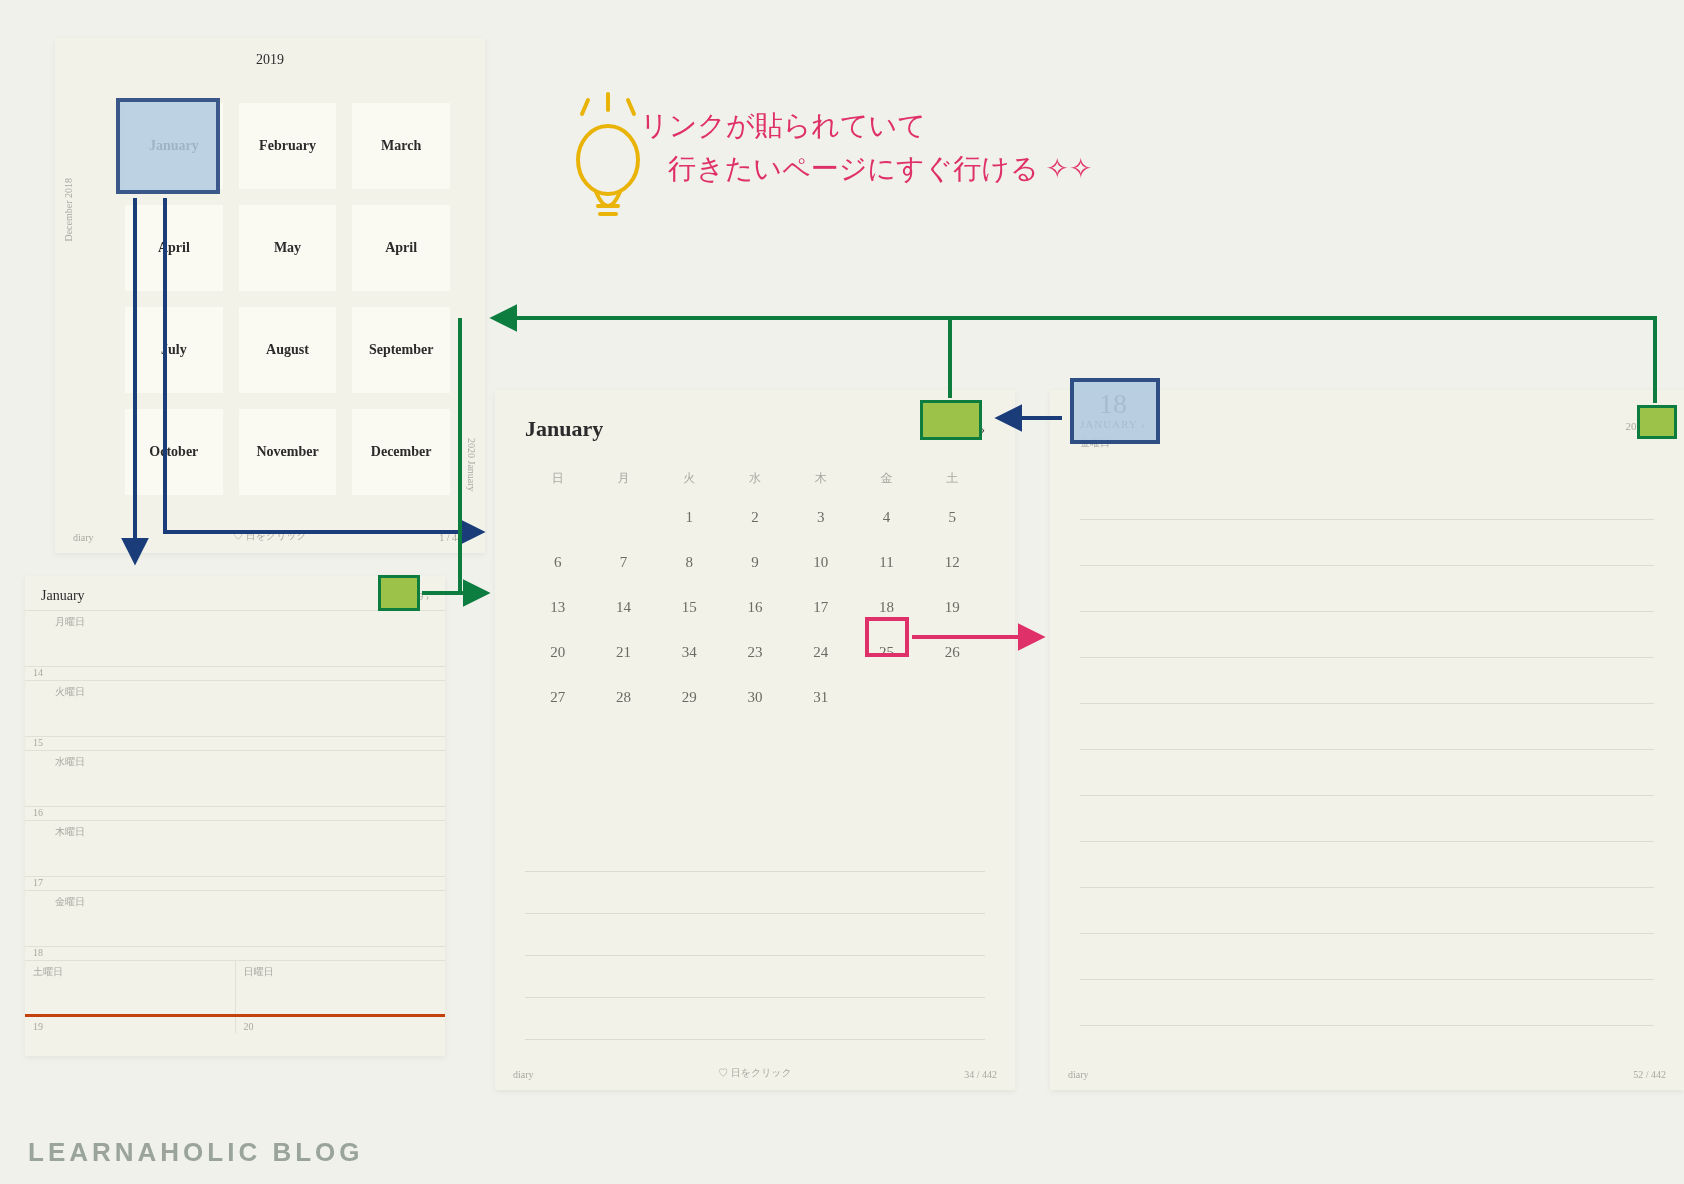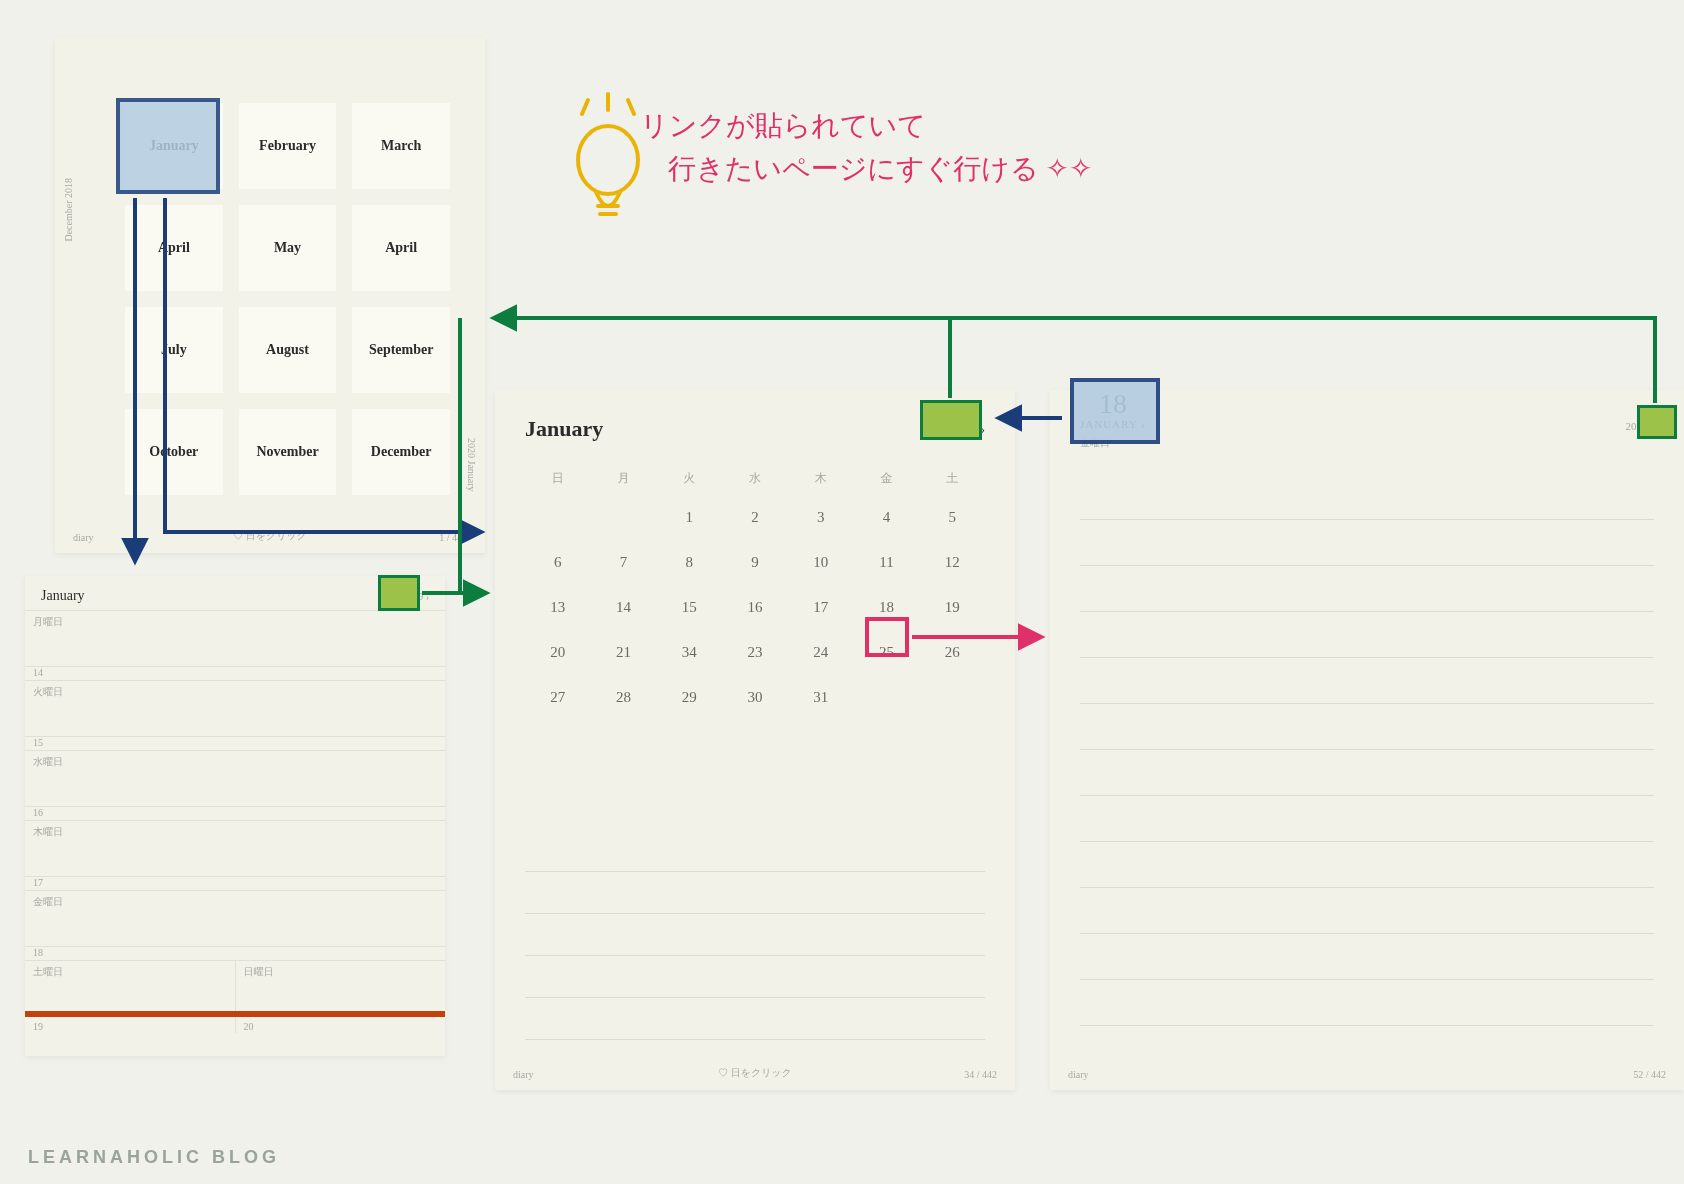--- a/index.html
+++ b/index.html
@@ -68,24 +68,25 @@
   #weekly-pane .wk-head{
     display:flex;justify-content:space-between;align-items:center;
     padding:12px 16px 6px;font-size:14px;
     border-bottom:1px solid #e1e0d5;
   }
   .wk-head .yearlink{font-size:10px;color:var(--muted);}
   .wk-row{
     border-bottom:1px solid #e1e0d5;
     display:flex;font-size:10px;color:var(--muted);
     height:56px;
+    text-align:center;
   }
   .wk-row .daylbl{width:90px;padding:4px 8px;}
   .wk-split{
-    border-bottom:6px solid #c2410c;
+    border-bottom:3px solid #c2410c;
     display:flex;height:56px;font-size:10px;color:var(--muted);
   }
   .wk-split>div{flex:1;padding:4px 8px;}
   .wk-split>div:first-child{border-right:1px solid #e1e0d5;}
 
   
   #month-pane{left:495px;top:390px;width:520px;height:700px;background:var(--pane);}
   #month-pane .m-head{
     display:flex;justify-content:space-between;align-items:center;
     padding:26px 30px 10px;
@@ -122,38 +123,39 @@
   .hl-navy{border:4px solid var(--navy);}
   .hl-green{border:3px solid var(--green);}
   .hl-pink{border:4px solid var(--pink);}
   .fill-lime{background:var(--lime);}
   .fill-blue{background:var(--blue-fill);}
 
   
   #watermark{
     position:absolute;left:28px;bottom:16px;
     font-family:Arial,Helvetica,sans-serif;
-    font-size:18px;letter-spacing:4px;
+    font-size:26px;letter-spacing:4px;
     color:#9aa49a;font-weight:bold;
   }
 
   
   #handnote{
     position:absolute;left:640px;top:104px;
     font-family:Liberation Serif, serif;
     color:var(--pink);font-size:28px;line-height:1.55;
     white-space:pre;
   }
 
   svg.overlay{position:absolute;left:0;top:0;pointer-events:none;}
 </style>
 </head>
 <body>
 
 <div id="year-pane" class="pane">
+  <div id="year-title">2019</div>
   <div class="prev-year-tab">December 2018</div>
   <div class="next-year-tab">2020 January</div>
   <div class="month-grid">
     <div class="month-card">January</div>
     <div class="month-card">February</div>
     <div class="month-card">March</div>
     <div class="month-card">April</div>
     <div class="month-card">May</div>
     <div class="month-card">April</div>
     <div class="month-card">July</div>

